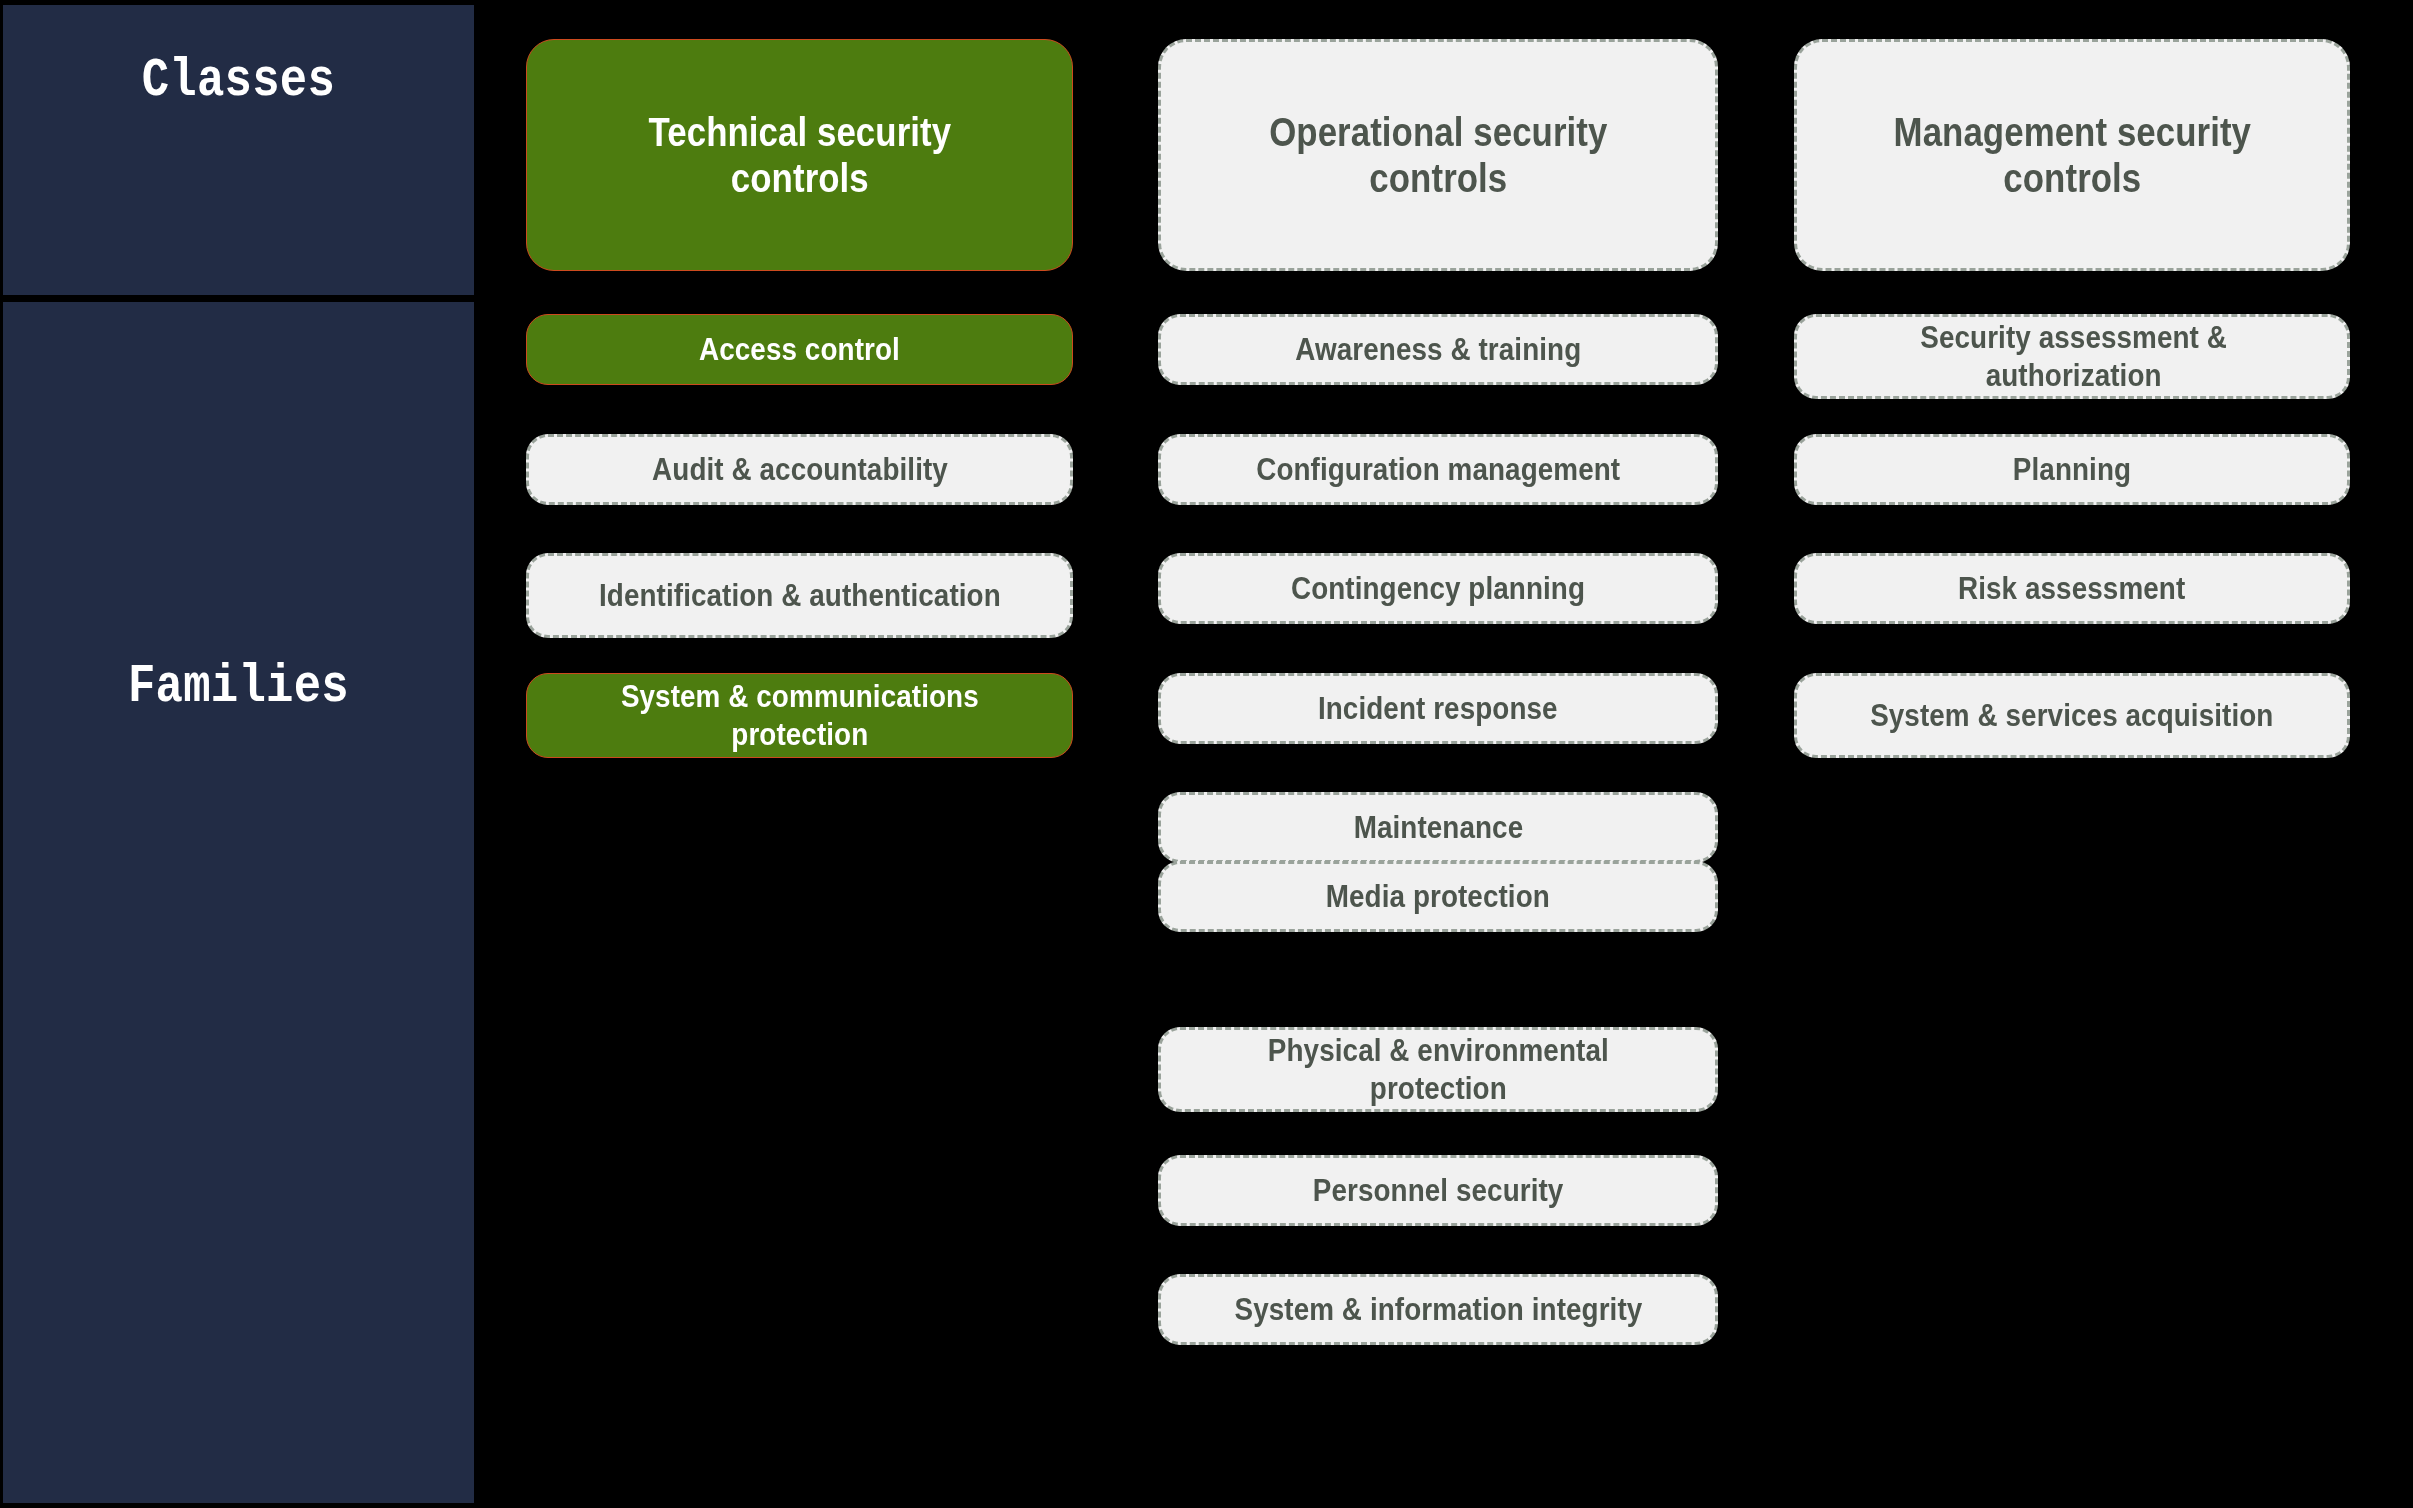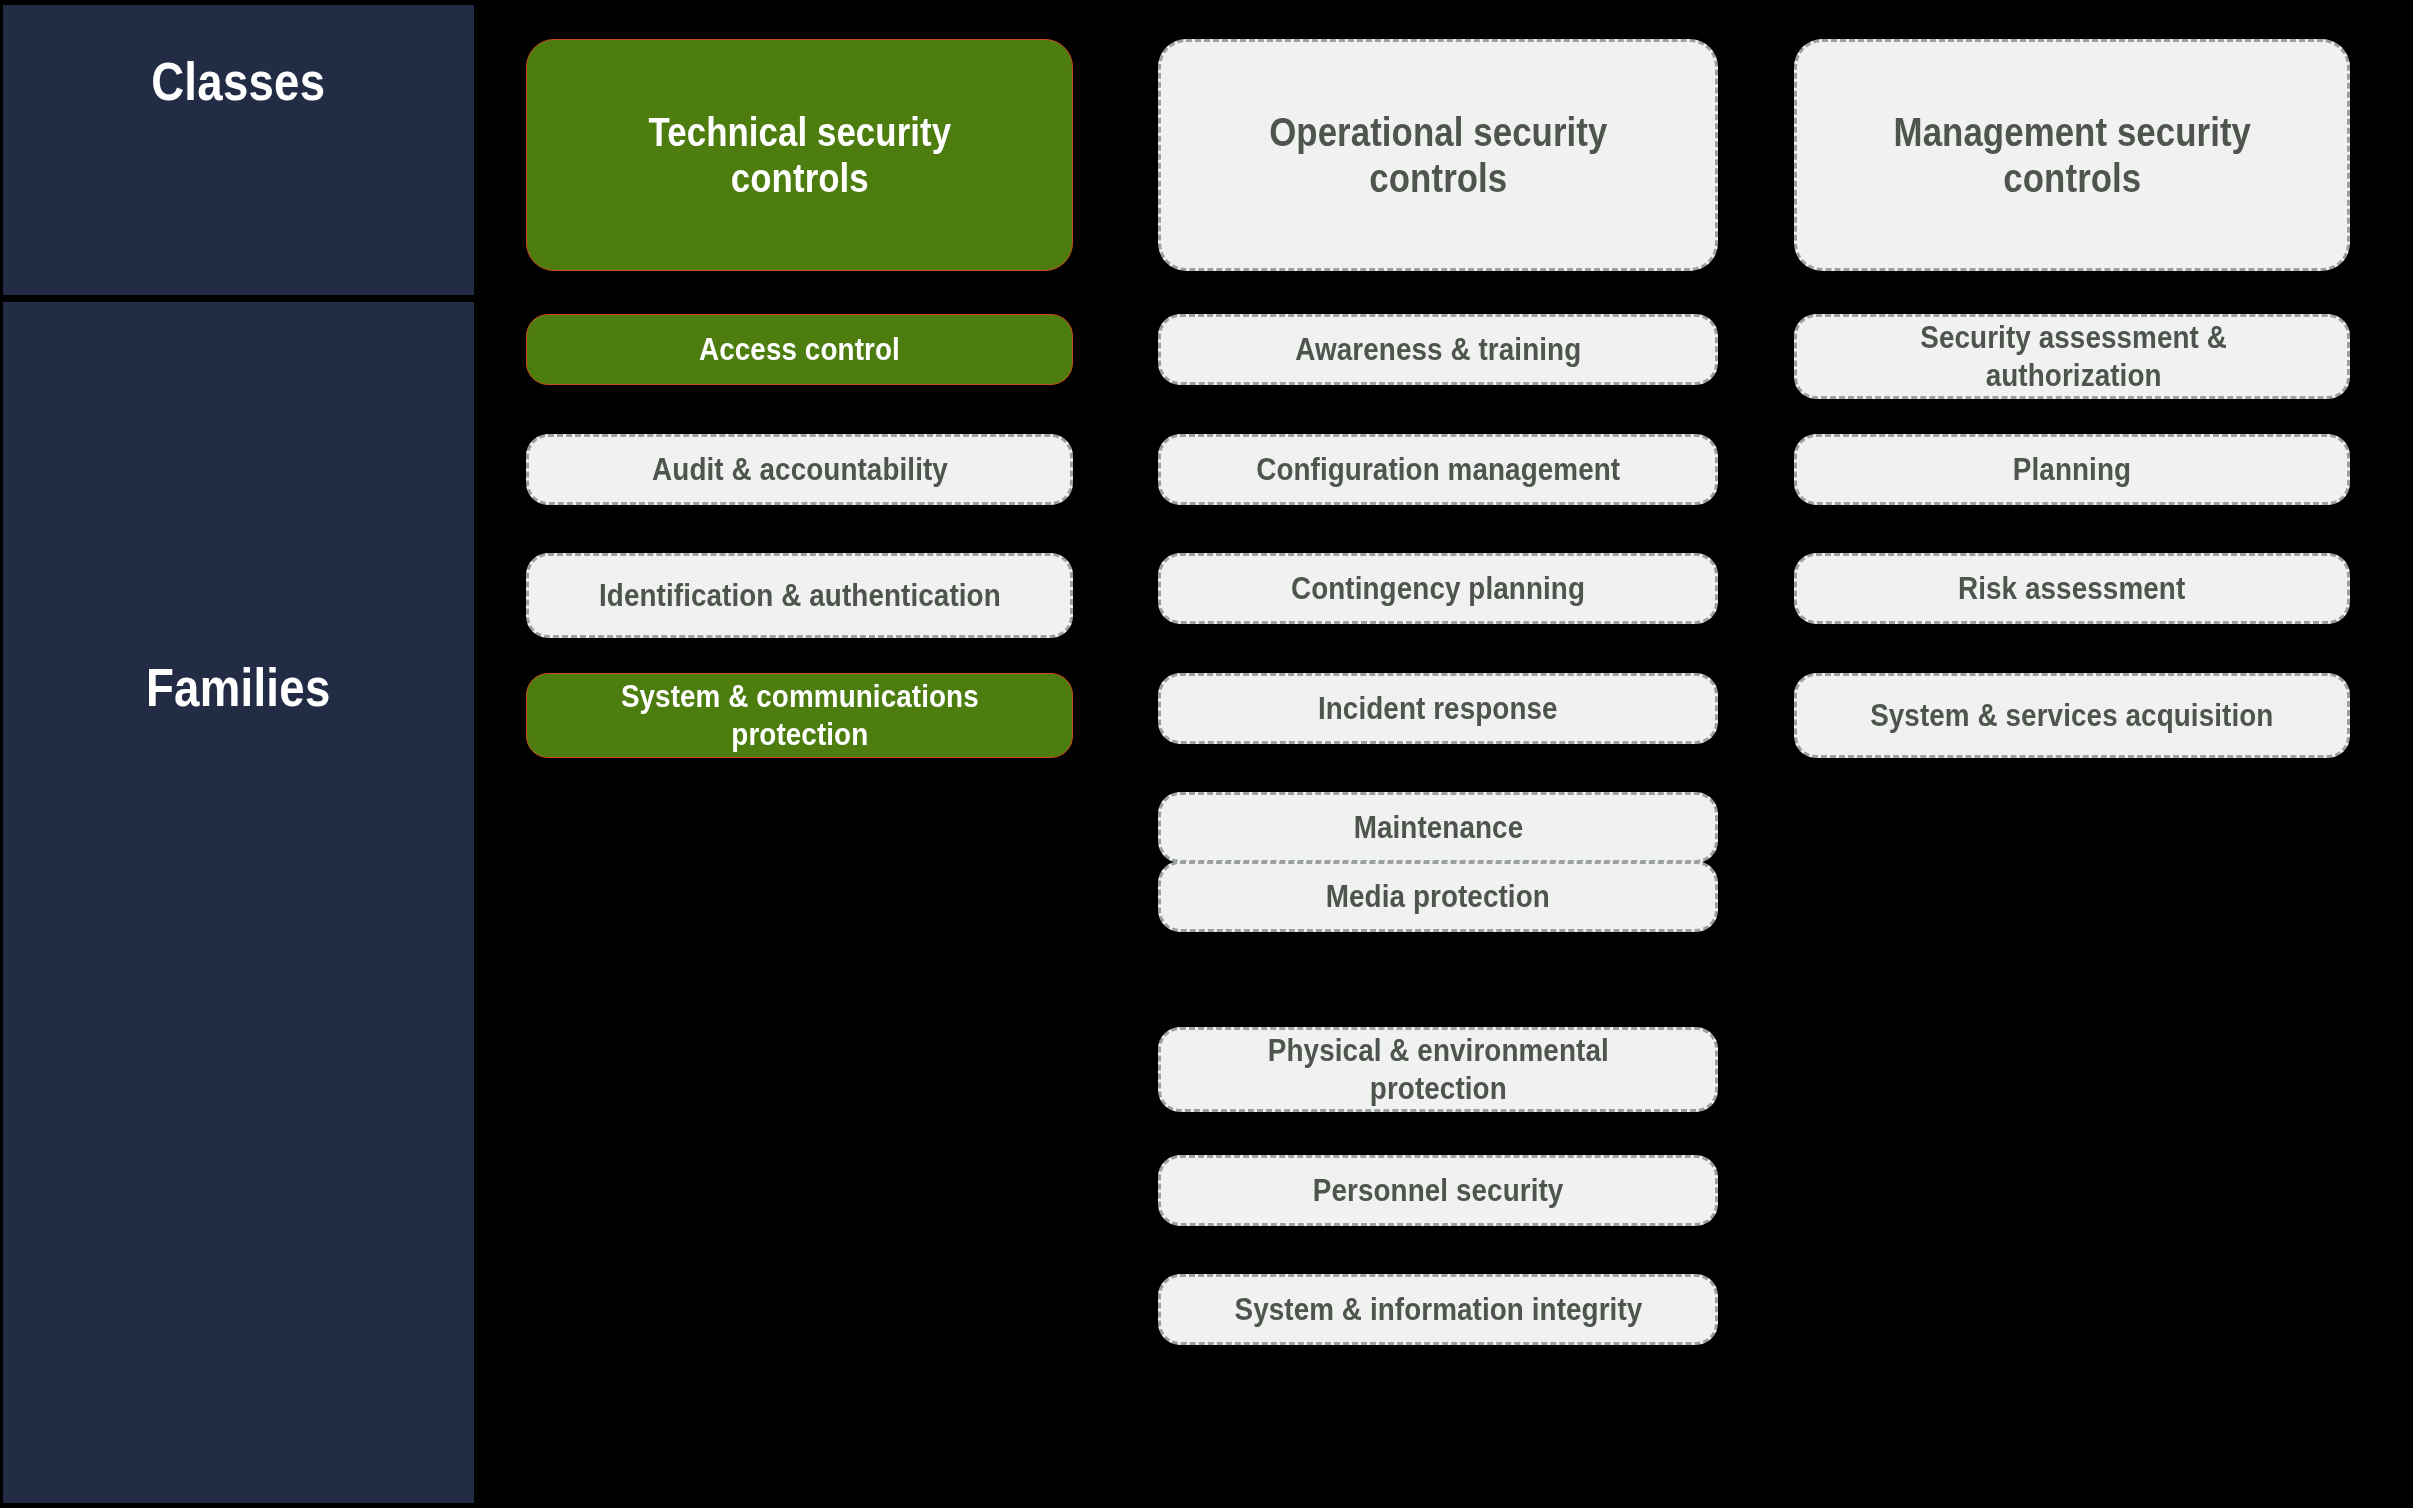--- a/index.html
+++ b/index.html
@@ -15,20 +15,21 @@
     font-family: "Liberation Sans", "DejaVu Sans", sans-serif;
   }
 
   
   #sidebar {
     position: absolute;
     left: 0;
     top: 0;
     width: 475px;
     height: 1508px;
+    font-family: Liberation Mono, monospace;
   }
   .sidebar-cell {
     position: absolute;
     left: 2.6px;
     width: 471px;
     background: #222c45;
     display: flex;
     align-items: center;
     justify-content: center;
     box-sizing: border-box;

